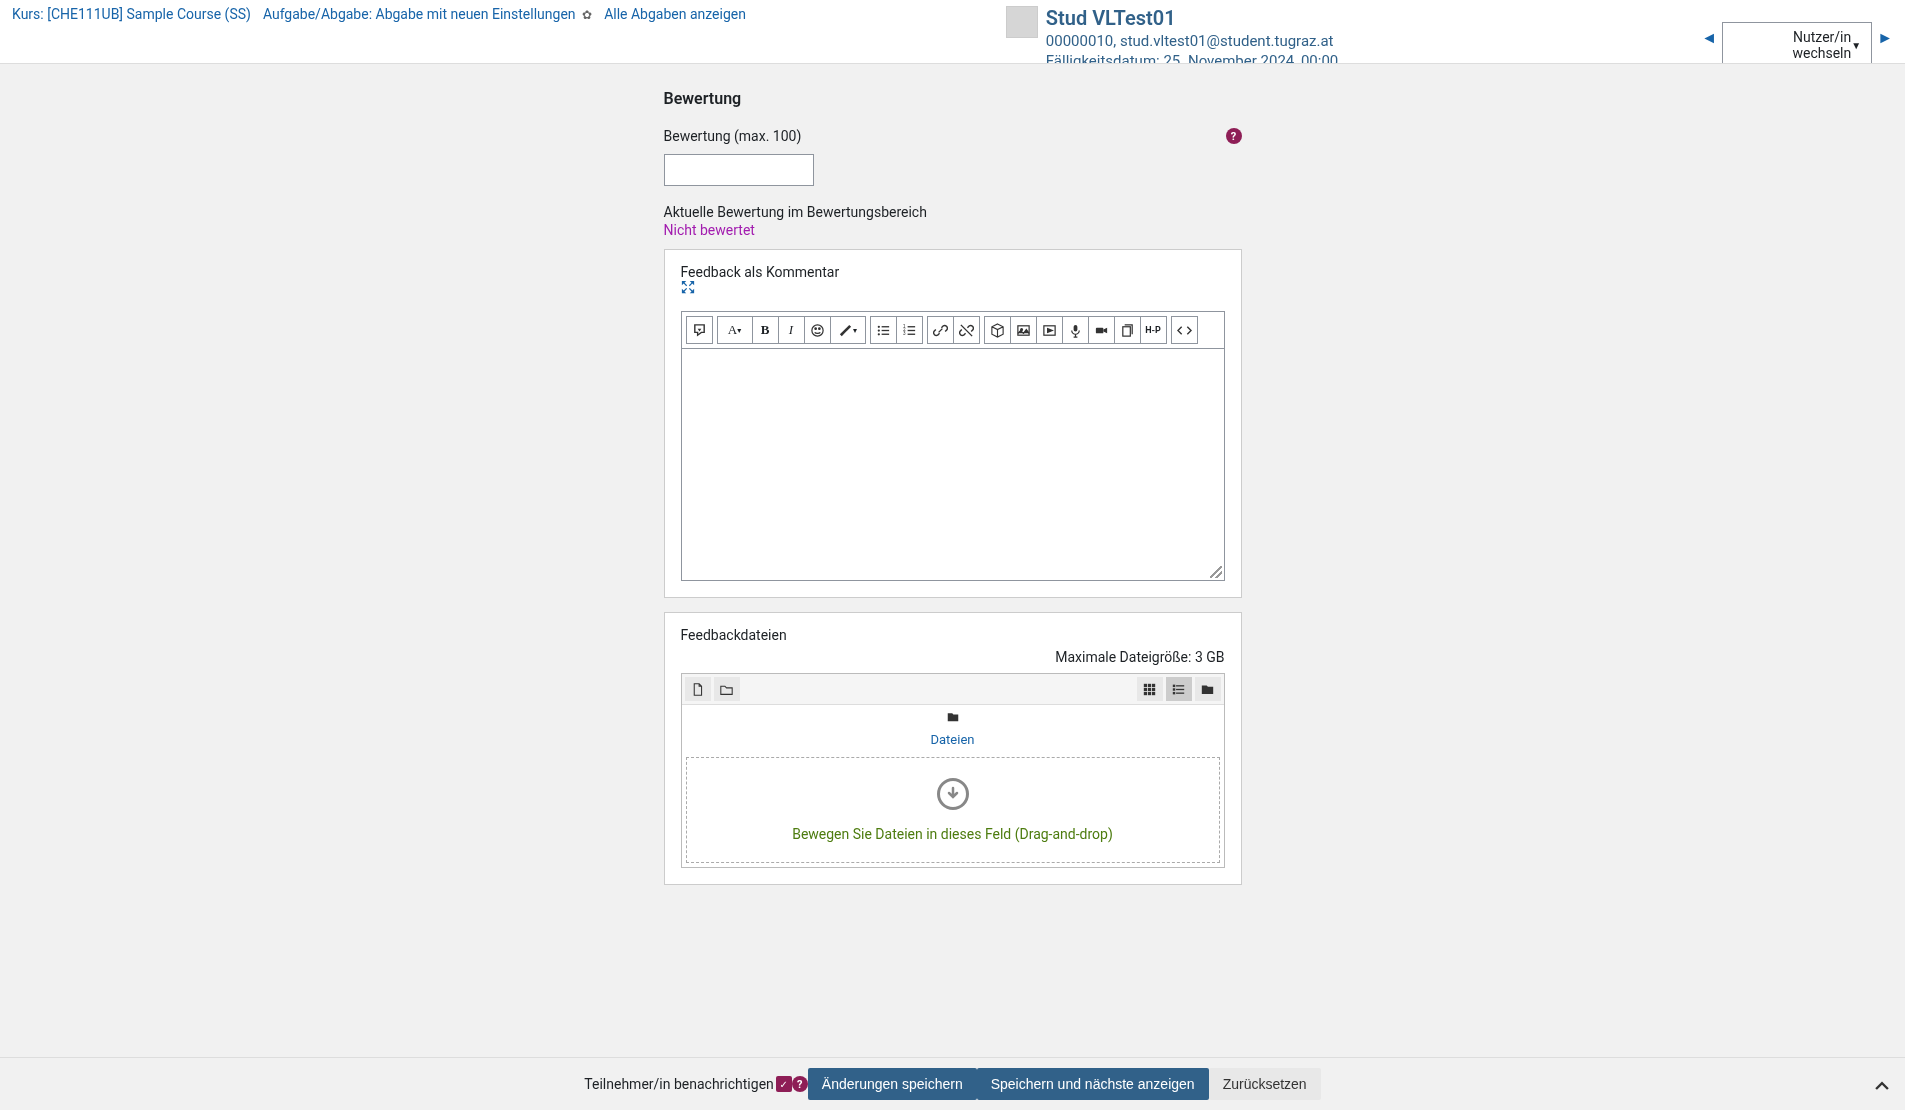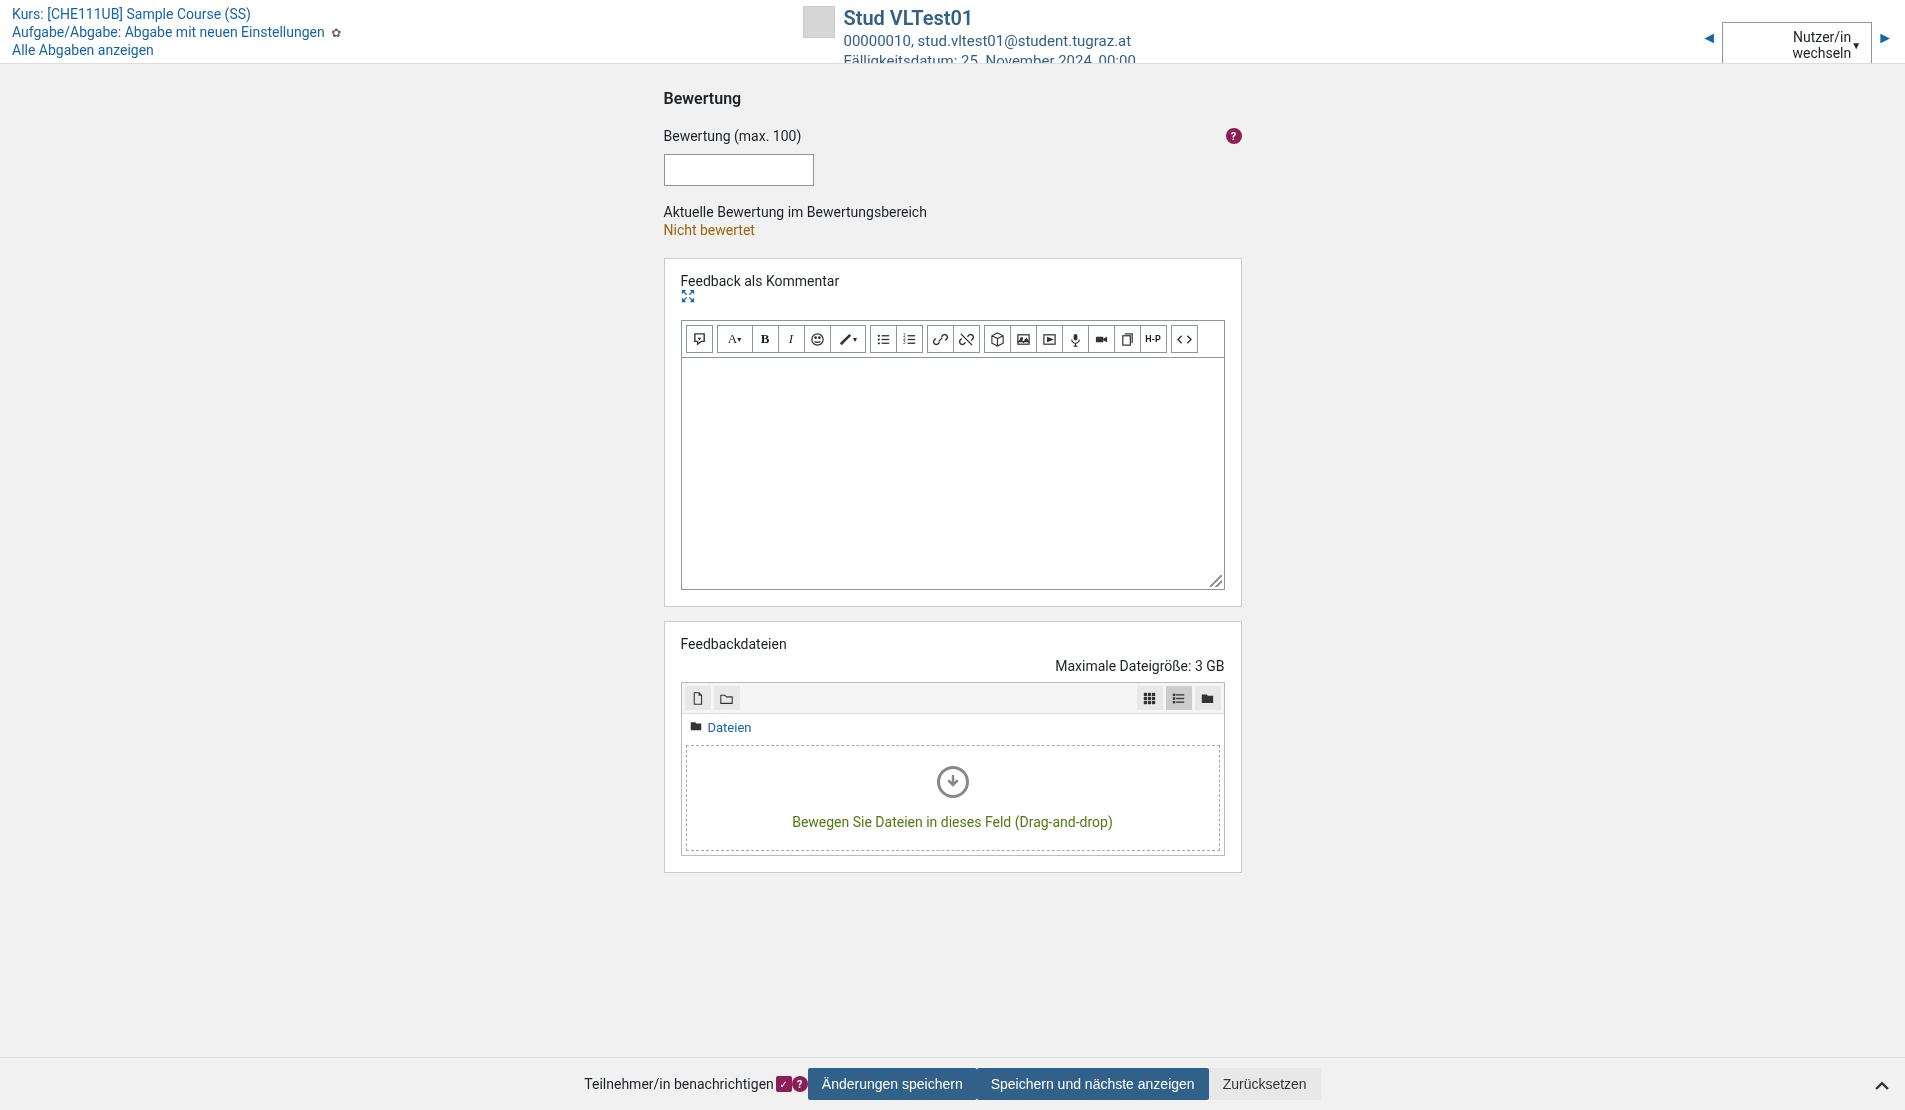--- a/index.html
+++ b/index.html
@@ -7,21 +7,21 @@
     
     .top-header {
       display: flex;
       justify-content: space-between;
       background: #fff;
       padding: 6px 12px 0 12px;
       height: 64px;
       overflow: hidden;
       border-bottom: 1px solid #ddd;
     }
-    .left-links { display: flex; flex-direction: column; gap: 2px; }
+    .left-links { display: flex; gap: 12px; }
     .left-links a, .left-links span.link { color: #1764a9; text-decoration: none; font-size: 14px; }
     .left-links .gear-icon { color: #666; margin-left: 3px; font-size: 12px; }
     
     .center-info { display: flex; gap: 8px; }
     .avatar { width: 32px; height: 32px; background: #d6d6d6; border: 1px solid #ccc; }
     .student-details h2 { color: #316189; font-size: 20px; font-weight: 600; margin: 0; }
     .student-details .meta { color: #316189; font-size: 15px; margin-top: 2px; }
     .student-details .due { color: #316189; font-size: 15px; margin-top: 2px; }
 
     .right-controls { text-align: right; }
@@ -49,21 +49,21 @@
     .section-title { font-size: 16px; font-weight: 600; margin-bottom: 20px; }
     .label-row { display: flex; justify-content: space-between; align-items: center; margin-bottom: 10px; }
     .help-icon { 
       width: 16px; height: 16px; border-radius: 50%; 
       background: #8e1e56; color: #fff; 
       font-size: 11px; font-weight: bold;
       display: inline-flex; align-items: center; justify-content: center;
     }
     .grade-input { width: 150px; height: 32px; border: 1px solid #8f959e; padding: 4px 8px; font-size: 14px; margin-bottom: 18px; }
     .current-grade-label { font-size: 14px; margin-bottom: 2px; }
-    .not-graded { color: #a16207; font-size: 14px; margin-bottom: 20px; }
+    .not-graded { color: #a21caf; font-size: 14px; margin-bottom: 11px; }
 
     .panel { border: 1px solid #ccc; background: #fff; margin-bottom: 14px; }
     .panel-header { display: flex; justify-content: space-between; padding: 14px 16px 6px 16px; font-size: 14px; flex-direction: column; }
     .expand-icon { color: #1764a9; cursor: pointer; }
 
     .editor-toolbar-wrap { padding: 8px 16px 0 16px; }
     .editor-toolbar { 
       border: 1px solid #8f959e; 
       border-bottom: 1px solid #8f959e;
       display: flex; 
@@ -110,21 +110,21 @@
     }
     .fm-left, .fm-right { display: flex; gap: 3px; }
     .fm-btn { 
       width: 26px; height: 24px; 
       background: #e8e8e8; 
       display: flex; align-items: center; justify-content: center;
       cursor: pointer;
       font-size: 13px;
     }
     .fm-btn.active { background: #ccc; }
-    .fm-crumb { padding: 6px 8px; font-size: 13px; display: flex; align-items: center; gap: 6px; }
+    .fm-crumb { padding: 6px 8px; font-size: 13px; display: flex; align-items: center; gap: 6px; flex-direction: column; }
     .fm-crumb a { color: #1764a9; text-decoration: none; }
     .folder-icn { font-size: 11px; }
     .dropzone { 
       margin: 4px; border: 1px dashed #aaa; 
       padding: 20px 10px; text-align: center;
     }
     .dz-icon { 
       width: 32px; height: 32px; 
       border: 3px solid #888; border-radius: 50%;
       margin: 0 auto 16px auto;

